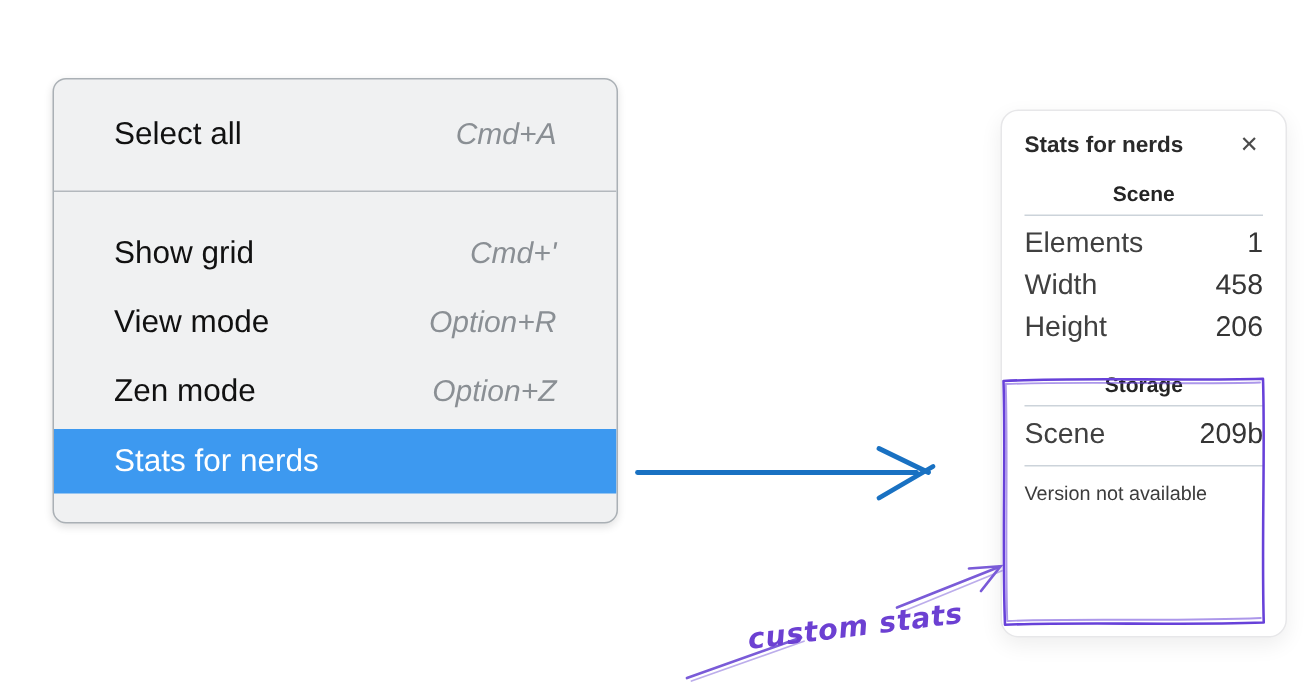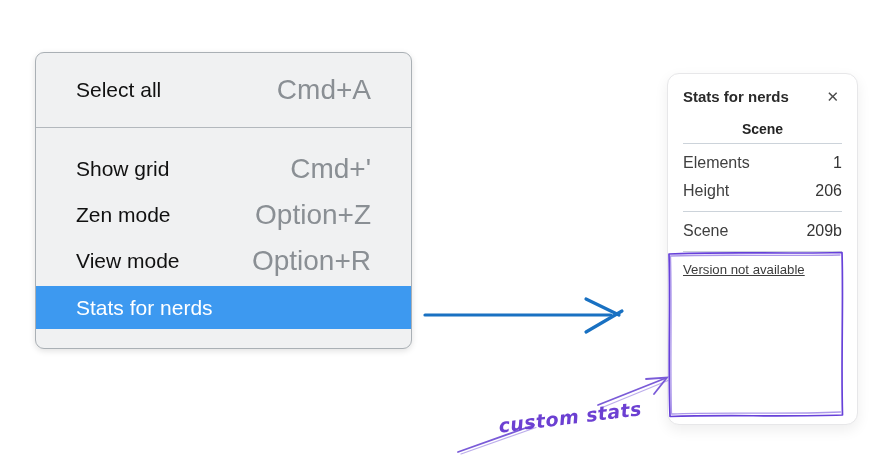--- a/index.html
+++ b/index.html
@@ -13,21 +13,21 @@
   .menu {
     position:absolute; left:35px; top:52px; width:377px; height:297px;
     background:#f0f1f2; border:1px solid #aab0b5; border-radius:9px;
     box-shadow:0 2px 6px rgba(0,0,0,0.12);
     overflow:hidden;
   }
   .menu-item {
     display:flex; align-items:center; justify-content:space-between;
     padding:0 40px; font-size:21px; color:#111; cursor:default;
   }
-  .menu-item .shortcut { color:#8a8f94; font-size:28px; }
+  .menu-item .shortcut { color:#8a8f94; font-size:20px;font-style:italic; }
   .menu-item.first { height:75px; border-bottom:1px solid #b3b8bd; }
   .menu-group { padding-top:18px; }
   .menu-group .menu-item { height:46px; }
   .menu-item.selected {
     height:43px; margin-top:2px; background:#3d99f0; color:#ffffff;
   }
   .menu-item.selected .shortcut { color:rgba(255,255,255,0.72); }
 
   
   .panel {
@@ -42,24 +42,24 @@
     font-size:15px; color:#4c4c4c; line-height:1; cursor:pointer;
     background:none; border:none; padding:2px 3px; font-family:"Liberation Sans",sans-serif;
   }
   .section-heading {
     text-align:center; font-weight:bold; font-size:14px; color:#242424;
     margin-top:15px;
   }
   .section-divider { border:none; border-top:1px solid #ccd3da; margin:6px 0 5px 0; }
   .stat-row {
     display:flex; align-items:center; justify-content:space-between;
-    height:28px; font-size:16px; color:#404040;
+    height:28px; font-size:19px; color:#404040;
   }
   .stat-row .stat-value { color:#353535; }
-  .section-note { font-size:13.2px; color:#3c3c3c; padding-top:5px; white-space:nowrap;text-decoration:underline; }
+  .section-note { font-size:13.2px; color:#3c3c3c; padding-top:5px; white-space:nowrap; }
 
   
   .draw { position:absolute; pointer-events:none; }
   .annotation-text {
     font-family:"DejaVu Sans", sans-serif; font-style:italic; font-weight:bold;
     font-size:19px; letter-spacing:0.5px;
   }
 </style>
 </head>
 <body>
@@ -70,26 +70,26 @@
     <div class="menu-item first">
       <span>Select all</span>
       <span class="shortcut">Cmd+A</span>
     </div>
     <div class="menu-group">
       <div class="menu-item">
         <span>Show grid</span>
         <span class="shortcut">Cmd+'</span>
       </div>
       <div class="menu-item">
+        <span>View mode</span>
+        <span class="shortcut">Option+R</span>
+      </div>
+      <div class="menu-item">
         <span>Zen mode</span>
         <span class="shortcut">Option+Z</span>
-      </div>
-      <div class="menu-item">
-        <span>View mode</span>
-        <span class="shortcut">Option+R</span>
       </div>
       <div class="menu-item selected">
         <span>Stats for nerds</span>
       </div>
     </div>
   </div>
 
   <svg class="draw" style="left:420px; top:294px;" width="210" height="44" viewBox="0 0 210 44">
     <g stroke="#1971c2" stroke-width="3.2" stroke-linecap="round" fill="none">
       <path d="M 5 21 L 191 21"></path>
@@ -105,26 +105,31 @@
     </div>
 
     <div>
       <div class="section-heading">Scene</div>
       <hr class="section-divider">
       <div class="stat-row">
         <span>Elements</span>
         <span class="stat-value">1</span>
       </div>
       <div class="stat-row">
+        <span>Width</span>
+        <span class="stat-value">458</span>
+      </div>
+      <div class="stat-row">
         <span>Height</span>
         <span class="stat-value">206</span>
       </div>
     </div>
 
     <div>
+      <div class="section-heading">Storage</div>
       <hr class="section-divider">
       <div class="stat-row">
         <span>Scene</span>
         <span class="stat-value">209b</span>
       </div>
     </div>
 
     <div>
       <hr class="section-divider">
       <div class="section-note">Version not available</div>

